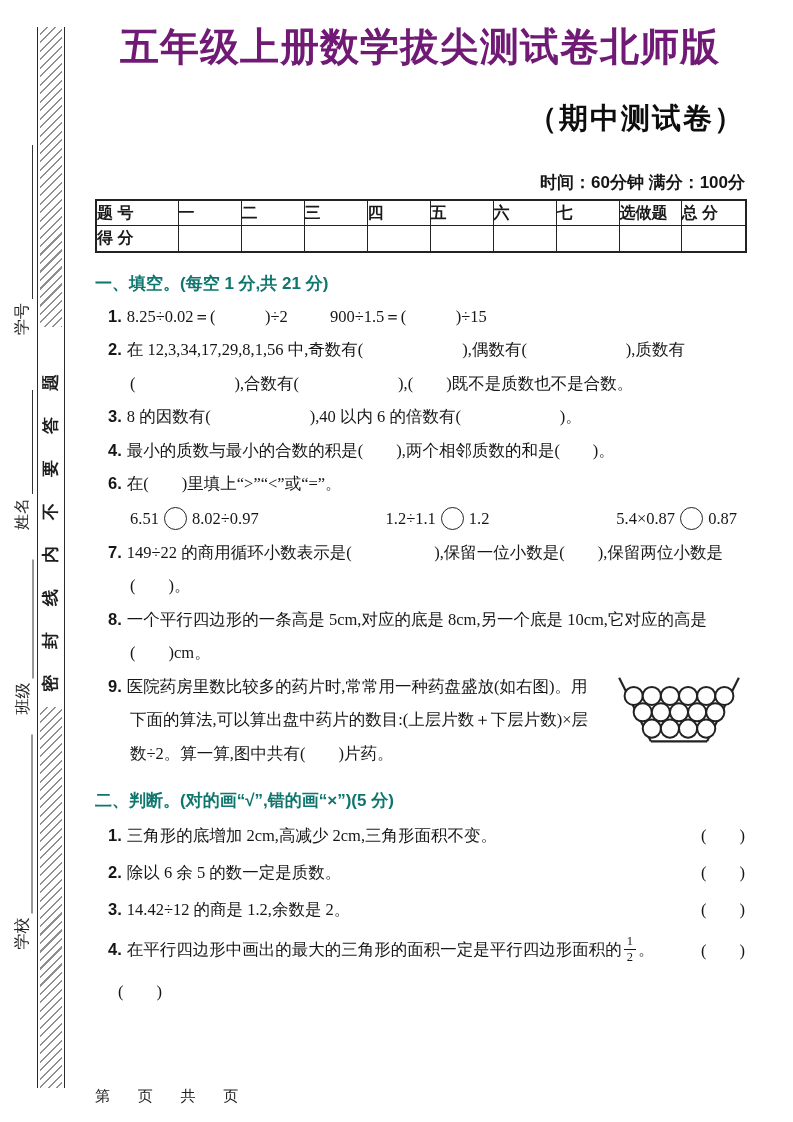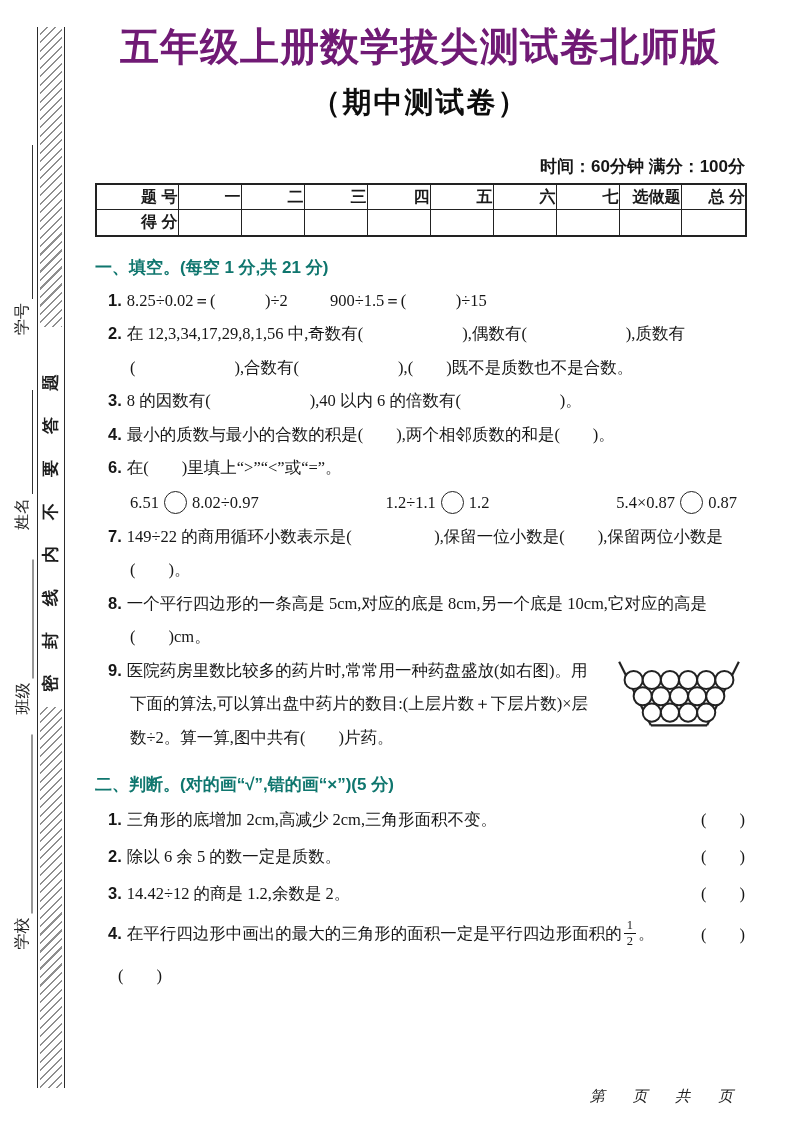--- a/index.html
+++ b/index.html
@@ -42,34 +42,34 @@
   .f-school { width:215px; left:-86px;  top:831px; }
 
   
   .content { position:absolute; left:95px; top:0; width:650px; }
   .title {
     margin-top:24px; text-align:center;
     font-family:"Liberation Sans",sans-serif; font-weight:900;
     font-size:39px; letter-spacing:1px; line-height:1.2; color:#701a75;
   }
   .subtitle {
-    margin-top:12px; text-align:center;
+    margin-top:28px; text-align:right;
     font-family:"Liberation Sans",sans-serif; font-weight:800;
     font-size:29px; letter-spacing:2px; color:#0d0d0d;
   }
   .info-line {
     margin-top:32px; text-align:right;
     font-family:"Liberation Sans",sans-serif; font-weight:600; font-size:17px;
   }
   table.score {
     margin-top:5px; width:650px; border-collapse:collapse; table-layout:fixed;
     border:2px solid #222;
   }
   table.score th, table.score td {
-    border:1.5px solid #222; height:26px; text-align:right;
+    border:1.5px solid #222; height:26px; text-align:left;
     font-family:"Liberation Sans",sans-serif; font-weight:600; font-size:16px;
     color:#1a1a1a;
   }
   .sec-heading {
     margin-top:15px;
     font-family:"Liberation Sans",sans-serif; font-weight:700; font-size:17px;
     line-height:32px; color:#0f766e;
   }
   .q { padding-left:35px; text-indent:-22px; font-size:16.5px; line-height:33.5px; }
   .q-num { font-family:"Liberation Sans",sans-serif; font-weight:700; padding-right:5px; }
@@ -92,22 +92,22 @@
     display:inline-flex; flex-direction:column; align-items:center;
     vertical-align:middle; font-size:12.5px; line-height:1.15; margin:0 2px;
     transform:translateY(-2px);
   }
   .frac .fnum { border-bottom:1.2px solid #111; padding:0 3px 0.5px; }
   .frac .fden { padding-top:0.5px; }
   .jq-tall { line-height:46px; align-items:center; }
   .jq-tall .jq-text { line-height:22px; }
 
   .footer {
-    position:absolute; bottom:16px; left:95px; width:650px; text-align:right;
-    font-size:15px; letter-spacing:12px; color:#222;font-style:italic;
+    position:absolute; bottom:16px; left:95px; width:650px; text-align:left;
+    font-size:15px; letter-spacing:12px; color:#222;
   }
 </style>
 </head>
 <body>
 
 <div class="seal-col">
   <div class="hatch hatch-top"></div>
   <div class="hatch hatch-bottom"></div>
 </div>
 <div class="seal-text">密封线内不要答题</div>

